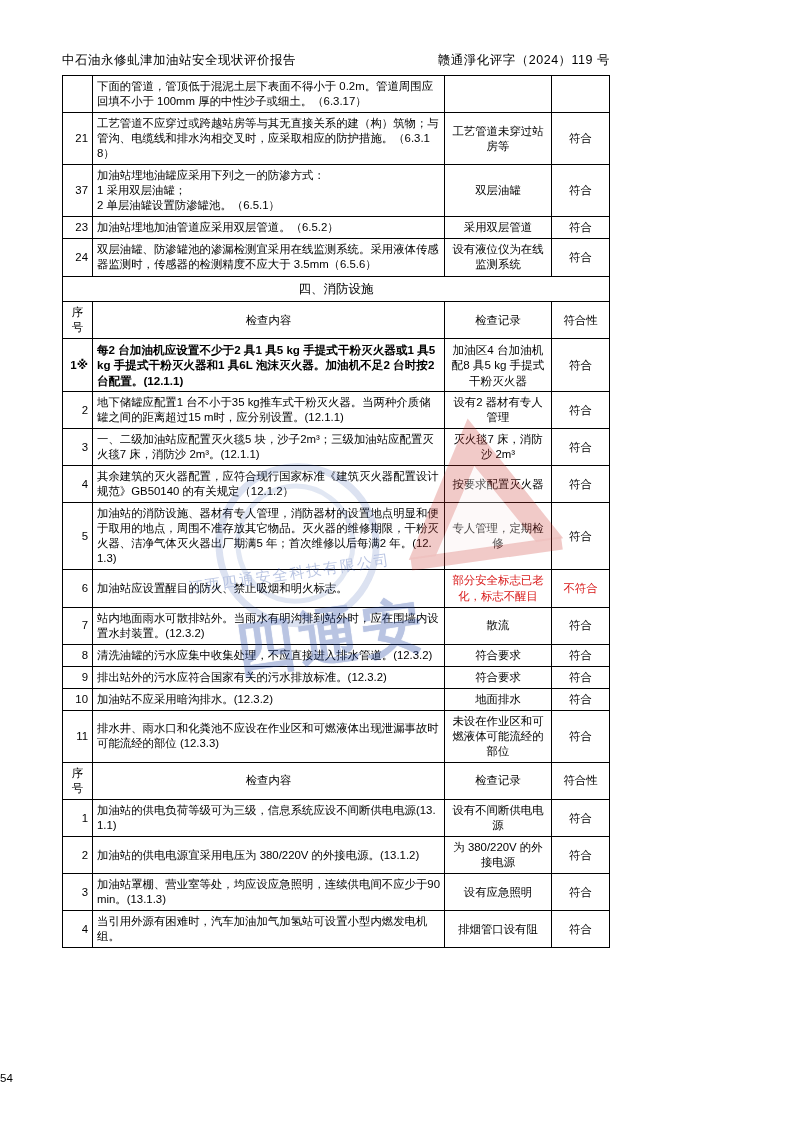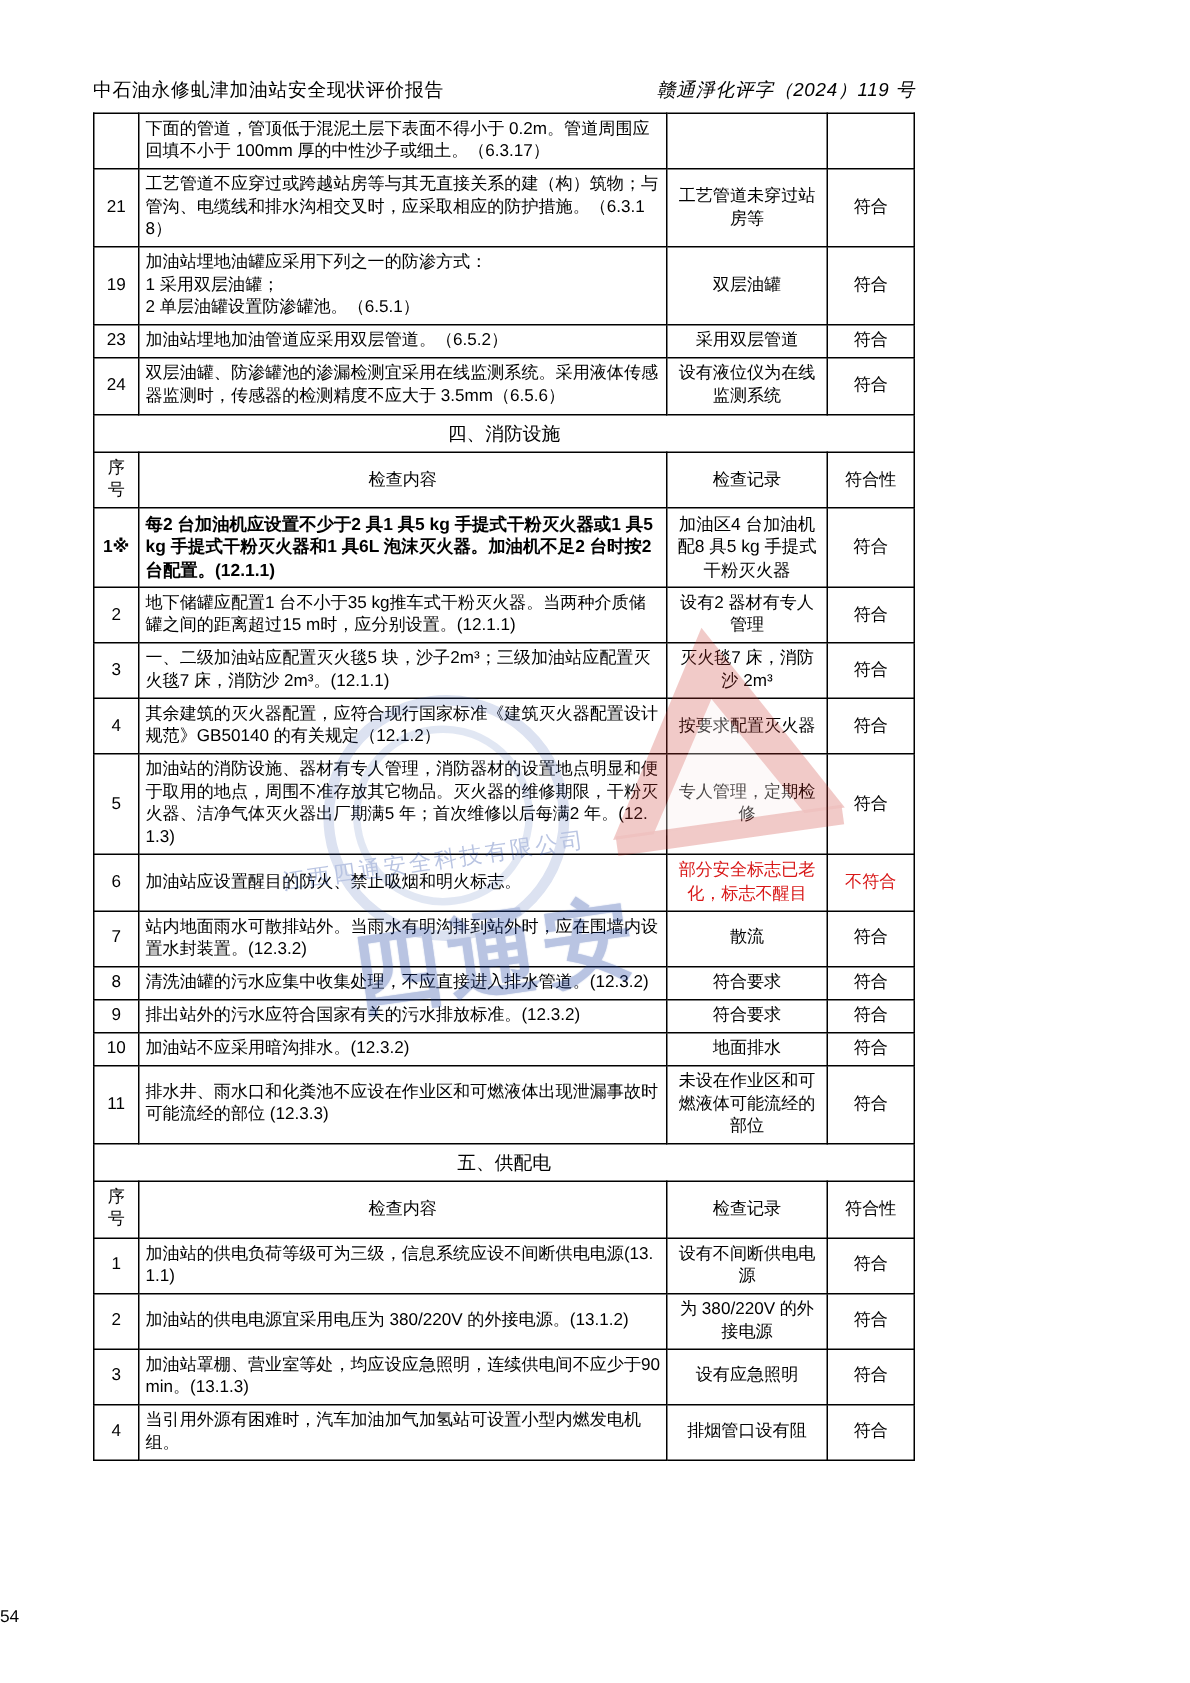--- a/index.html
+++ b/index.html
@@ -16,35 +16,35 @@
     left:0;top:0;width:672px;height:1122px;
     box-sizing:border-box;
     padding:52px 62px 30px 62px;
   }
   .header{
     display:flex;justify-content:space-between;align-items:baseline;
     font-size:12.5px;
     padding-bottom:6px;
   }
   .header .left{letter-spacing:.5px;}
-  .header .right{letter-spacing:.5px;font-style:italic;}
+  .header .right{letter-spacing:.5px;}
   table{
     border-collapse:collapse;
     width:100%;
     table-layout:fixed;
     font-size:11.4px;
     line-height:1.32;
   }
   td{
     border:1px solid #000;
     padding:3px 4px;
     vertical-align:middle;
     word-break:break-all;
   }
-  .c-no{width:28px;text-align:center;}
+  .c-no{width:28px;text-align:right;}
   .c-content{}
   .c-record{width:105px;text-align:center;}
   .c-ok{width:58px;text-align:center;}
   .section-title{
     text-align:center;
     font-size:12.5px;
     padding:4px 0;
   }
   .hdr-row td{text-align:center;}
   .red{color:#d81717;}
@@ -154,21 +154,21 @@
         <td class="c-record"></td>
         <td class="c-ok"></td>
       </tr>
       <tr>
         <td class="c-no">21</td>
         <td class="c-content">工艺管道不应穿过或跨越站房等与其无直接关系的建（构）筑物；与管沟、电缆线和排水沟相交叉时，应采取相应的防护措施。（6.3.18）</td>
         <td class="c-record">工艺管道未穿过站房等</td>
         <td class="c-ok">符合</td>
       </tr>
       <tr>
-        <td class="c-no">19</td>
+        <td class="c-no">37</td>
         <td class="c-content" style="white-space:pre-line">加油站埋地油罐应采用下列之一的防渗方式：
 1 采用双层油罐；
 2 单层油罐设置防渗罐池。（6.5.1）</td>
         <td class="c-record">双层油罐</td>
         <td class="c-ok">符合</td>
       </tr>
       <tr>
         <td class="c-no">23</td>
         <td class="c-content">加油站埋地加油管道应采用双层管道。（6.5.2）</td>
         <td class="c-record">采用双层管道</td>
@@ -251,23 +251,20 @@
         <td class="c-record">地面排水</td>
         <td class="c-ok">符合</td>
       </tr>
       <tr>
         <td class="c-no">11</td>
         <td class="c-content">排水井、雨水口和化粪池不应设在作业区和可燃液体出现泄漏事故时可能流经的部位 (12.3.3)</td>
         <td class="c-record">未设在作业区和可燃液体可能流经的部位</td>
         <td class="c-ok">符合</td>
       </tr>
 
-      <tr>
-        <td class="section-title" colspan="4">五、供配电</td>
-      </tr>
       <tr class="hdr-row">
         <td class="c-no">序号</td>
         <td class="c-content">检查内容</td>
         <td class="c-record">检查记录</td>
         <td class="c-ok">符合性</td>
       </tr>
 
       <tr>
         <td class="c-no">1</td>
         <td class="c-content">加油站的供电负荷等级可为三级，信息系统应设不间断供电电源(13.1.1)</td>

